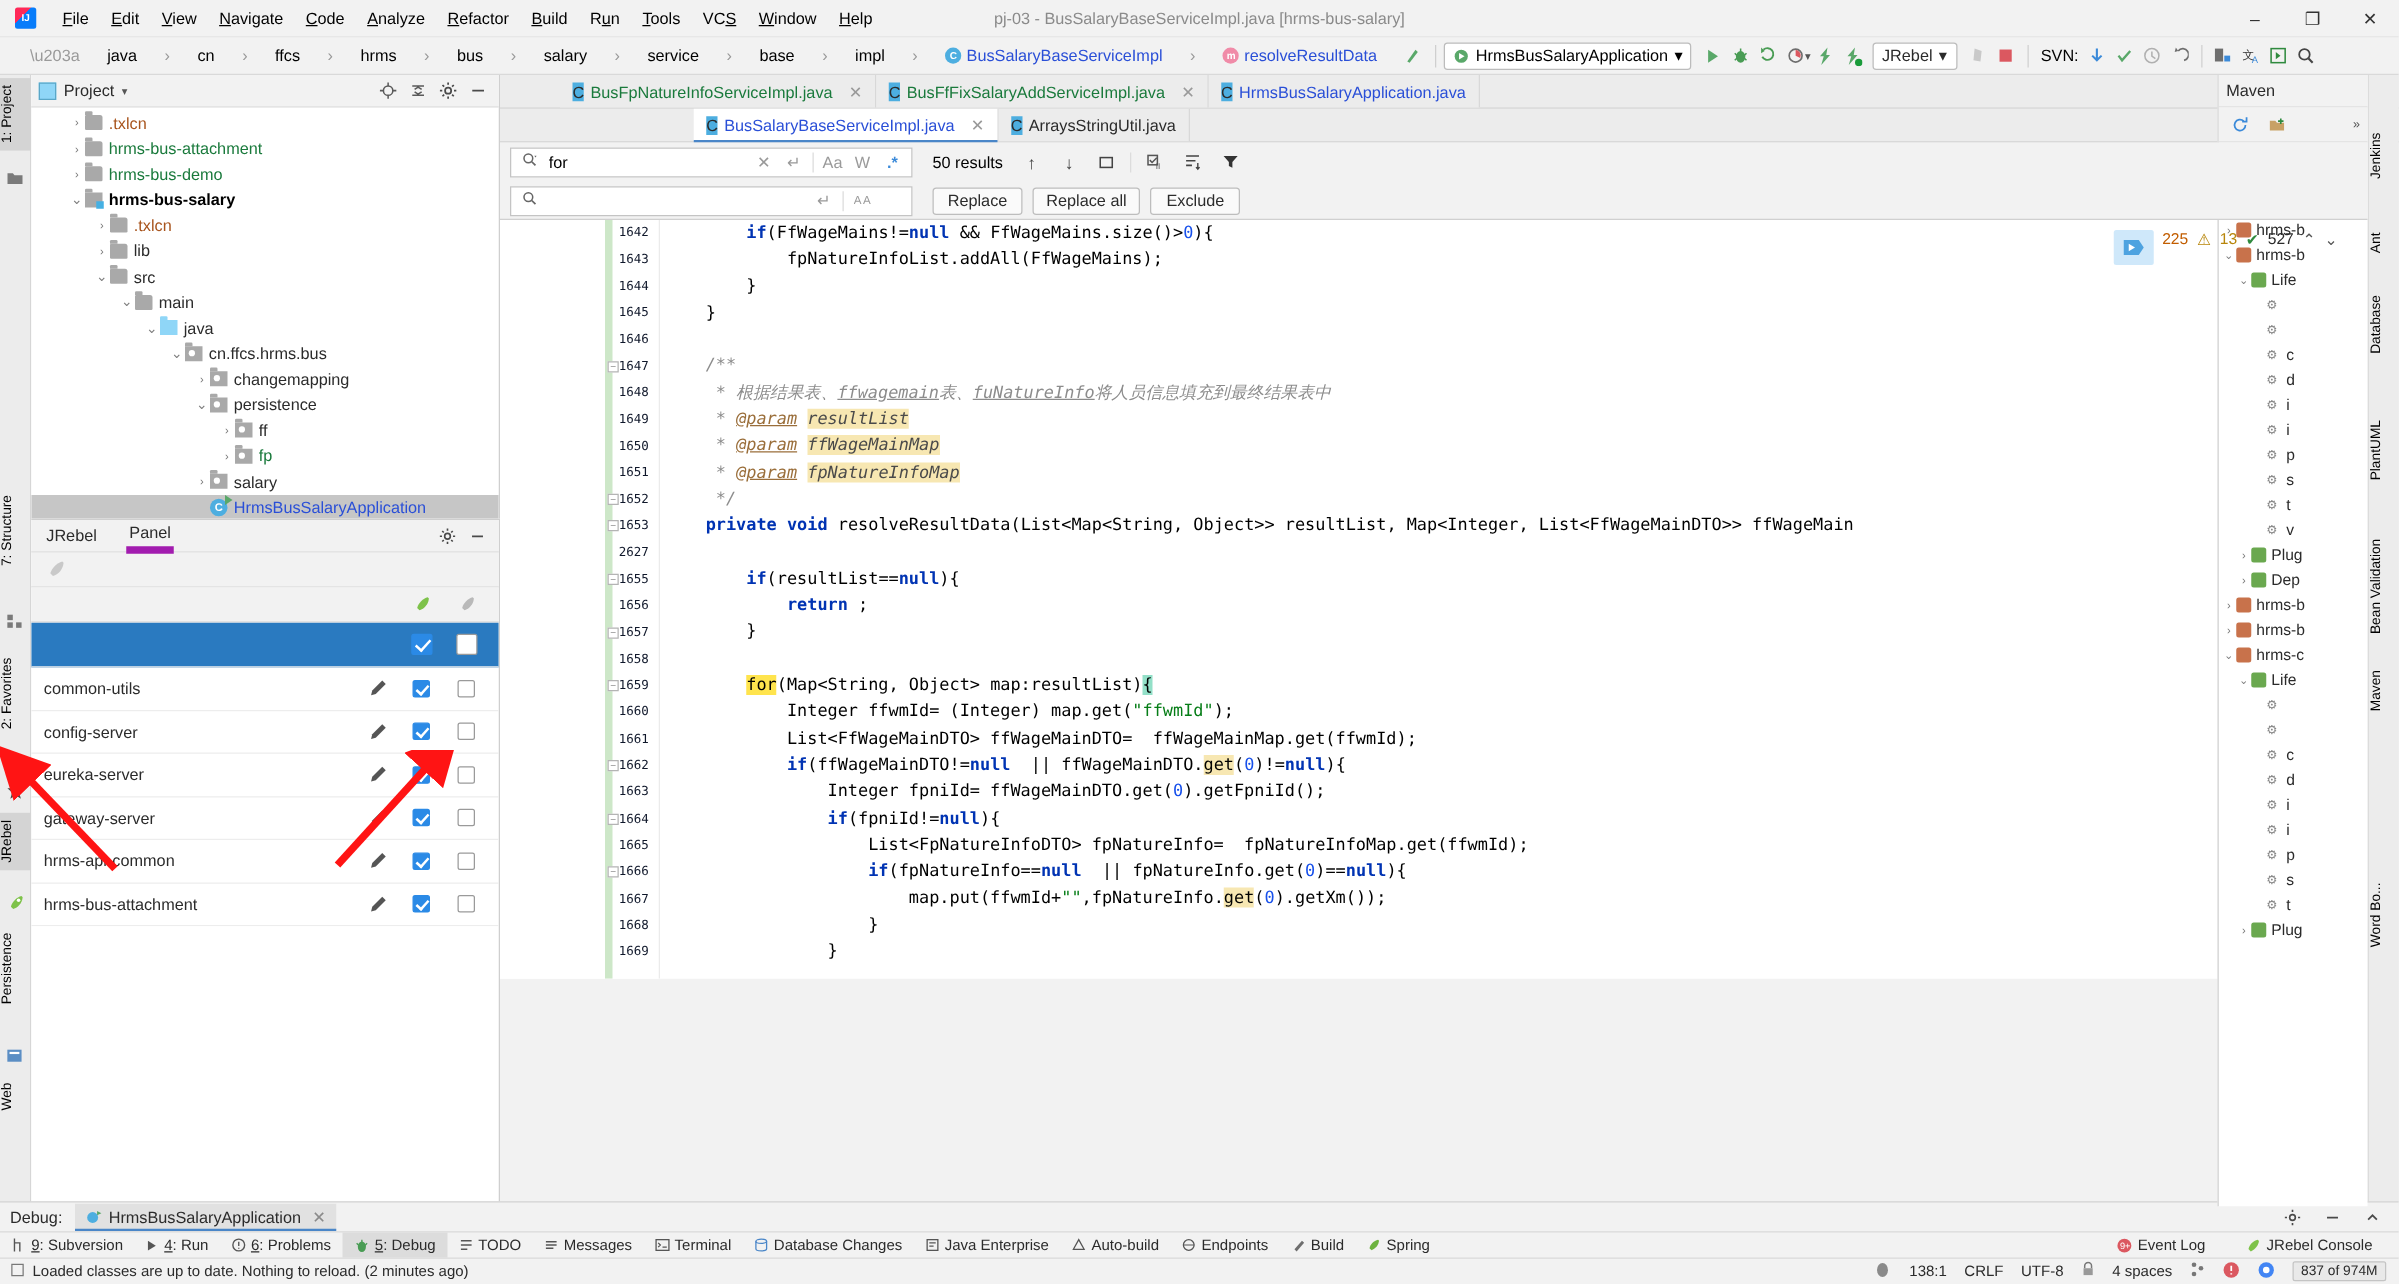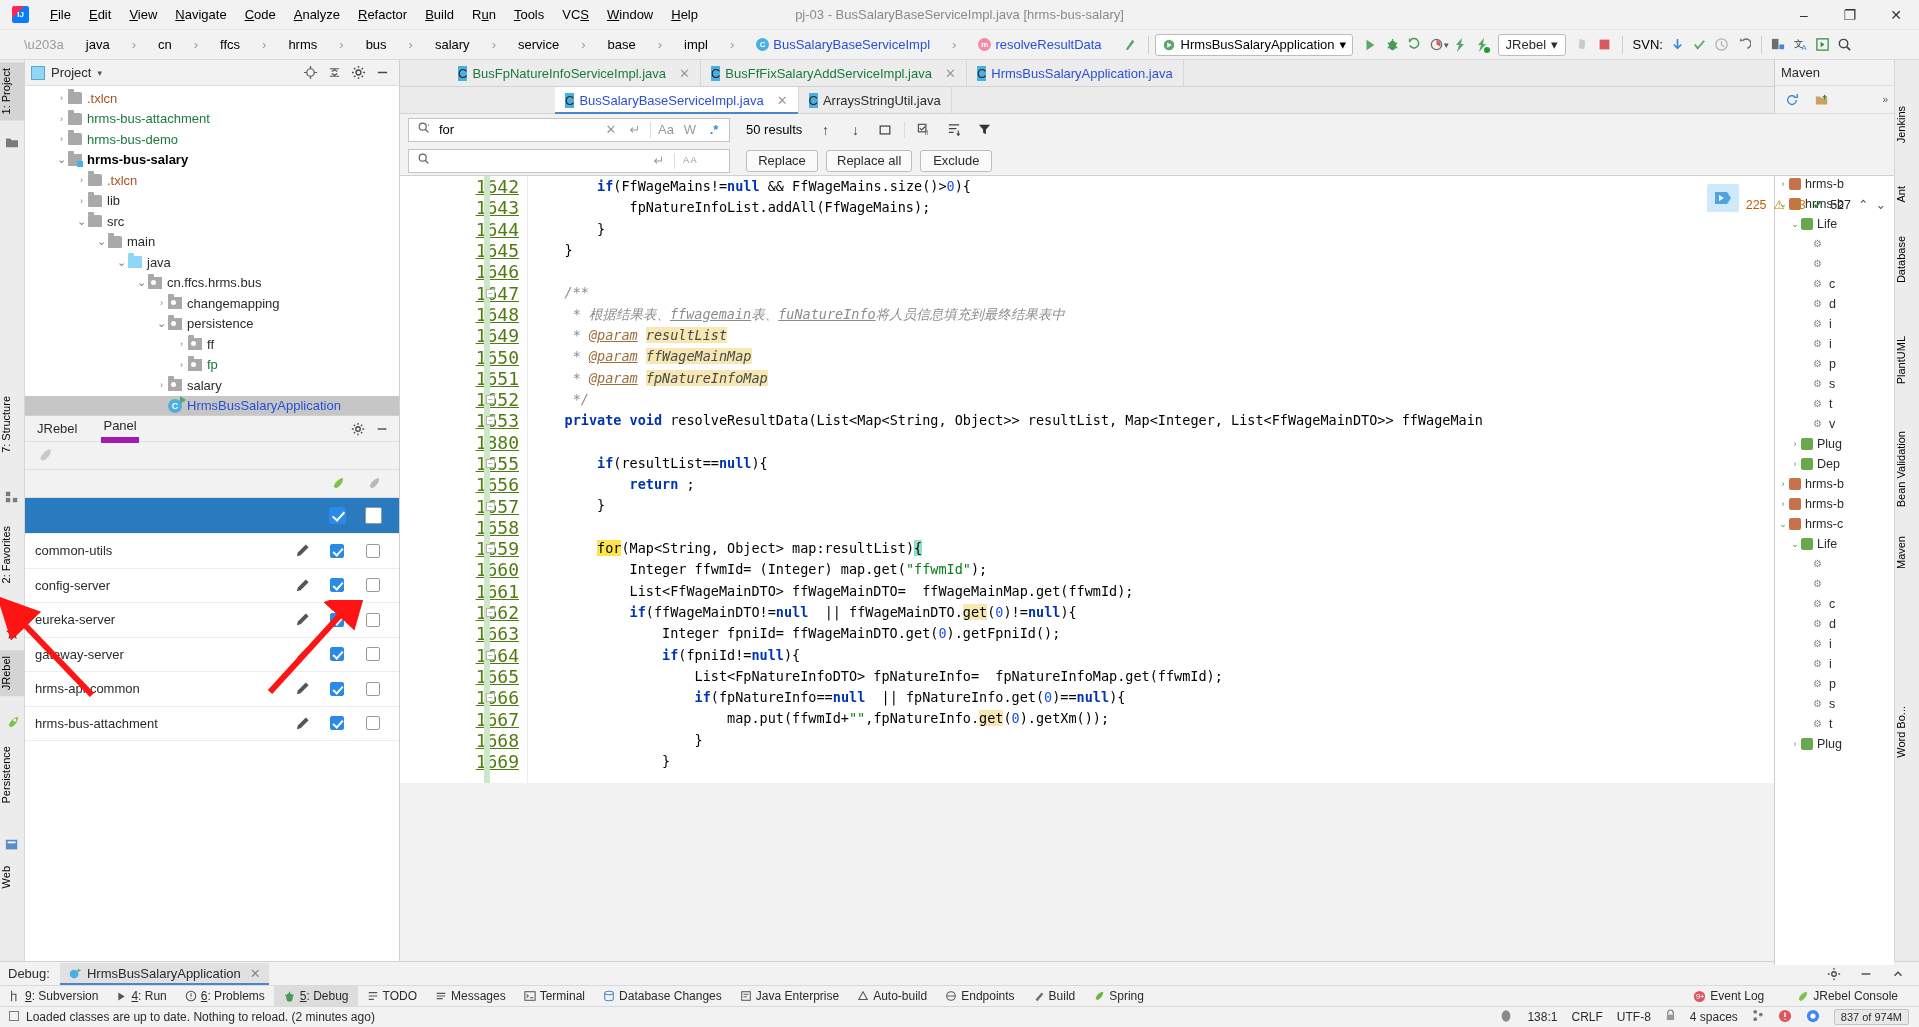--- a/index.html
+++ b/index.html
@@ -240,21 +240,21 @@
     position: absolute; left: 400px; top: 176px; right: 25px; bottom: 244px;
     background: #fff; overflow: hidden;
   }
   .gutter {
     position: absolute; left: 0; top: 0; bottom: 0; width: 128px;
     background: #fff; border-right: 1px solid #ebebeb;
   }
   .gline {
     height: 21.3px; display: flex; align-items: center; justify-content: flex-end;
     padding-right: 8px; font-family: "DejaVu Sans Mono", monospace;
-    font-size: 18px; color: #4d7c0f; text-decoration: underline;
+    font-size: 10px; color: #0f172a;
   }
   .fold {
     position: absolute; left: 86px; width: 9px; height: 9px;
     border: 1px solid #b4b4b4; color: #888; font-size: 8px; line-height: 7px;
     text-align: center; background: #fff;
   }
   .vcsstripe {
     position: absolute; left: 84px; top: 0; bottom: 0; width: 6px; background: #cde7c8;
   }
   .code {
@@ -267,21 +267,21 @@
   .str { color: #067d17; }
   .cmt { color: #8c8c8c; font-style: italic; }
   .tag { color: #9a6e3a; font-style: italic; text-decoration: underline; }
   .cparam { color: #4a4a4a; font-style: italic; }
   .hl-find { background: #ffe44d; }
   .hl-soft { background: #f7e7b2; }
   .hl-brace { background: #93e0c8; }
 
   
   .analysis {
-    position: absolute; right: 8px; top: 8px; display: flex; align-items: flex-end;
+    position: absolute; right: 24px; top: 8px; display: flex; align-items: flex-start;
     gap: 7px; font-size: 12.5px; z-index: 4;
   }
   .an-badge {
     width: 32px; height: 28px; background: #cfe8fa; display:flex;
     align-items:center; justify-content:center; border-radius: 2px;
   }
   .an-warn { color: #b8860b; }
   .an-err { color: #c25d00; }
   .an-ok { color: #2f8a3e; }
 
@@ -942,21 +942,21 @@
         <div class="gline">1644</div>
         <div class="gline">1645</div>
         <div class="gline">1646</div>
         <div class="gline">1647</div>
         <div class="gline">1648</div>
         <div class="gline">1649</div>
         <div class="gline">1650</div>
         <div class="gline">1651</div>
         <div class="gline">1652</div>
         <div class="gline">1653</div>
-        <div class="gline">1880</div>
+        <div class="gline">2627</div>
         <div class="gline">1655</div>
         <div class="gline">1656</div>
         <div class="gline">1657</div>
         <div class="gline">1658</div>
         <div class="gline">1659</div>
         <div class="gline">1660</div>
         <div class="gline">1661</div>
         <div class="gline">1662</div>
         <div class="gline">1663</div>
         <div class="gline">1664</div>

